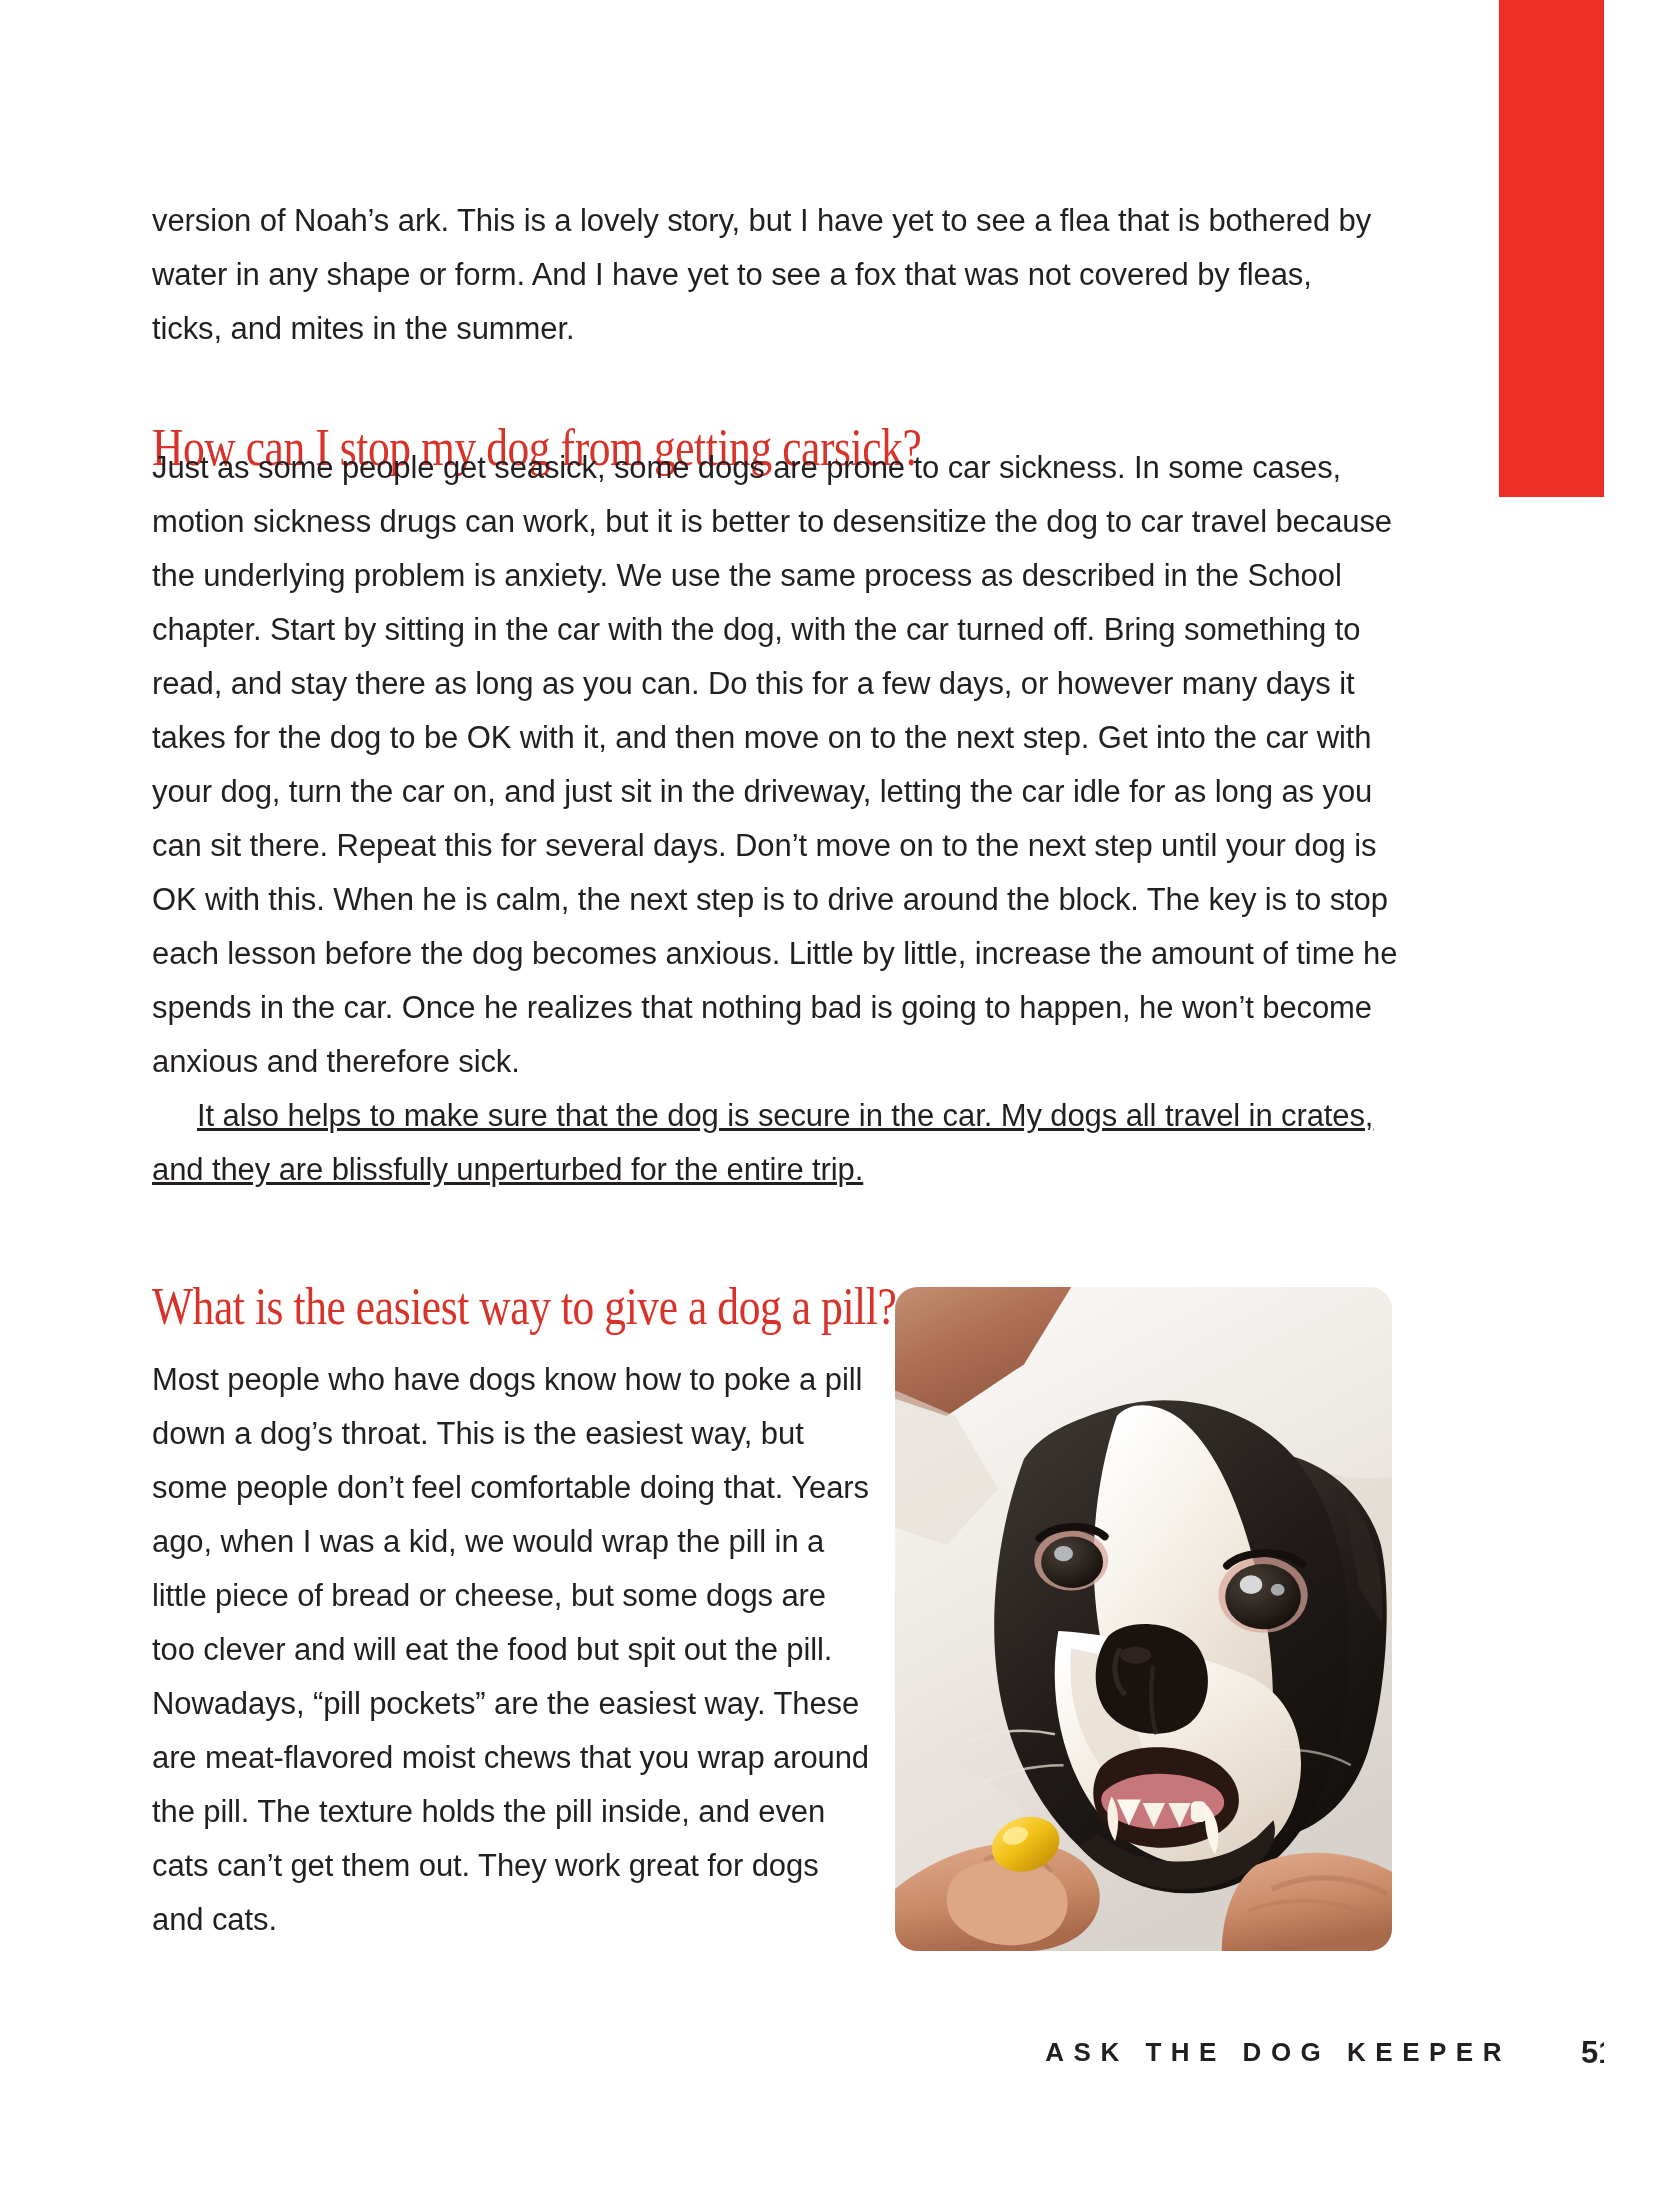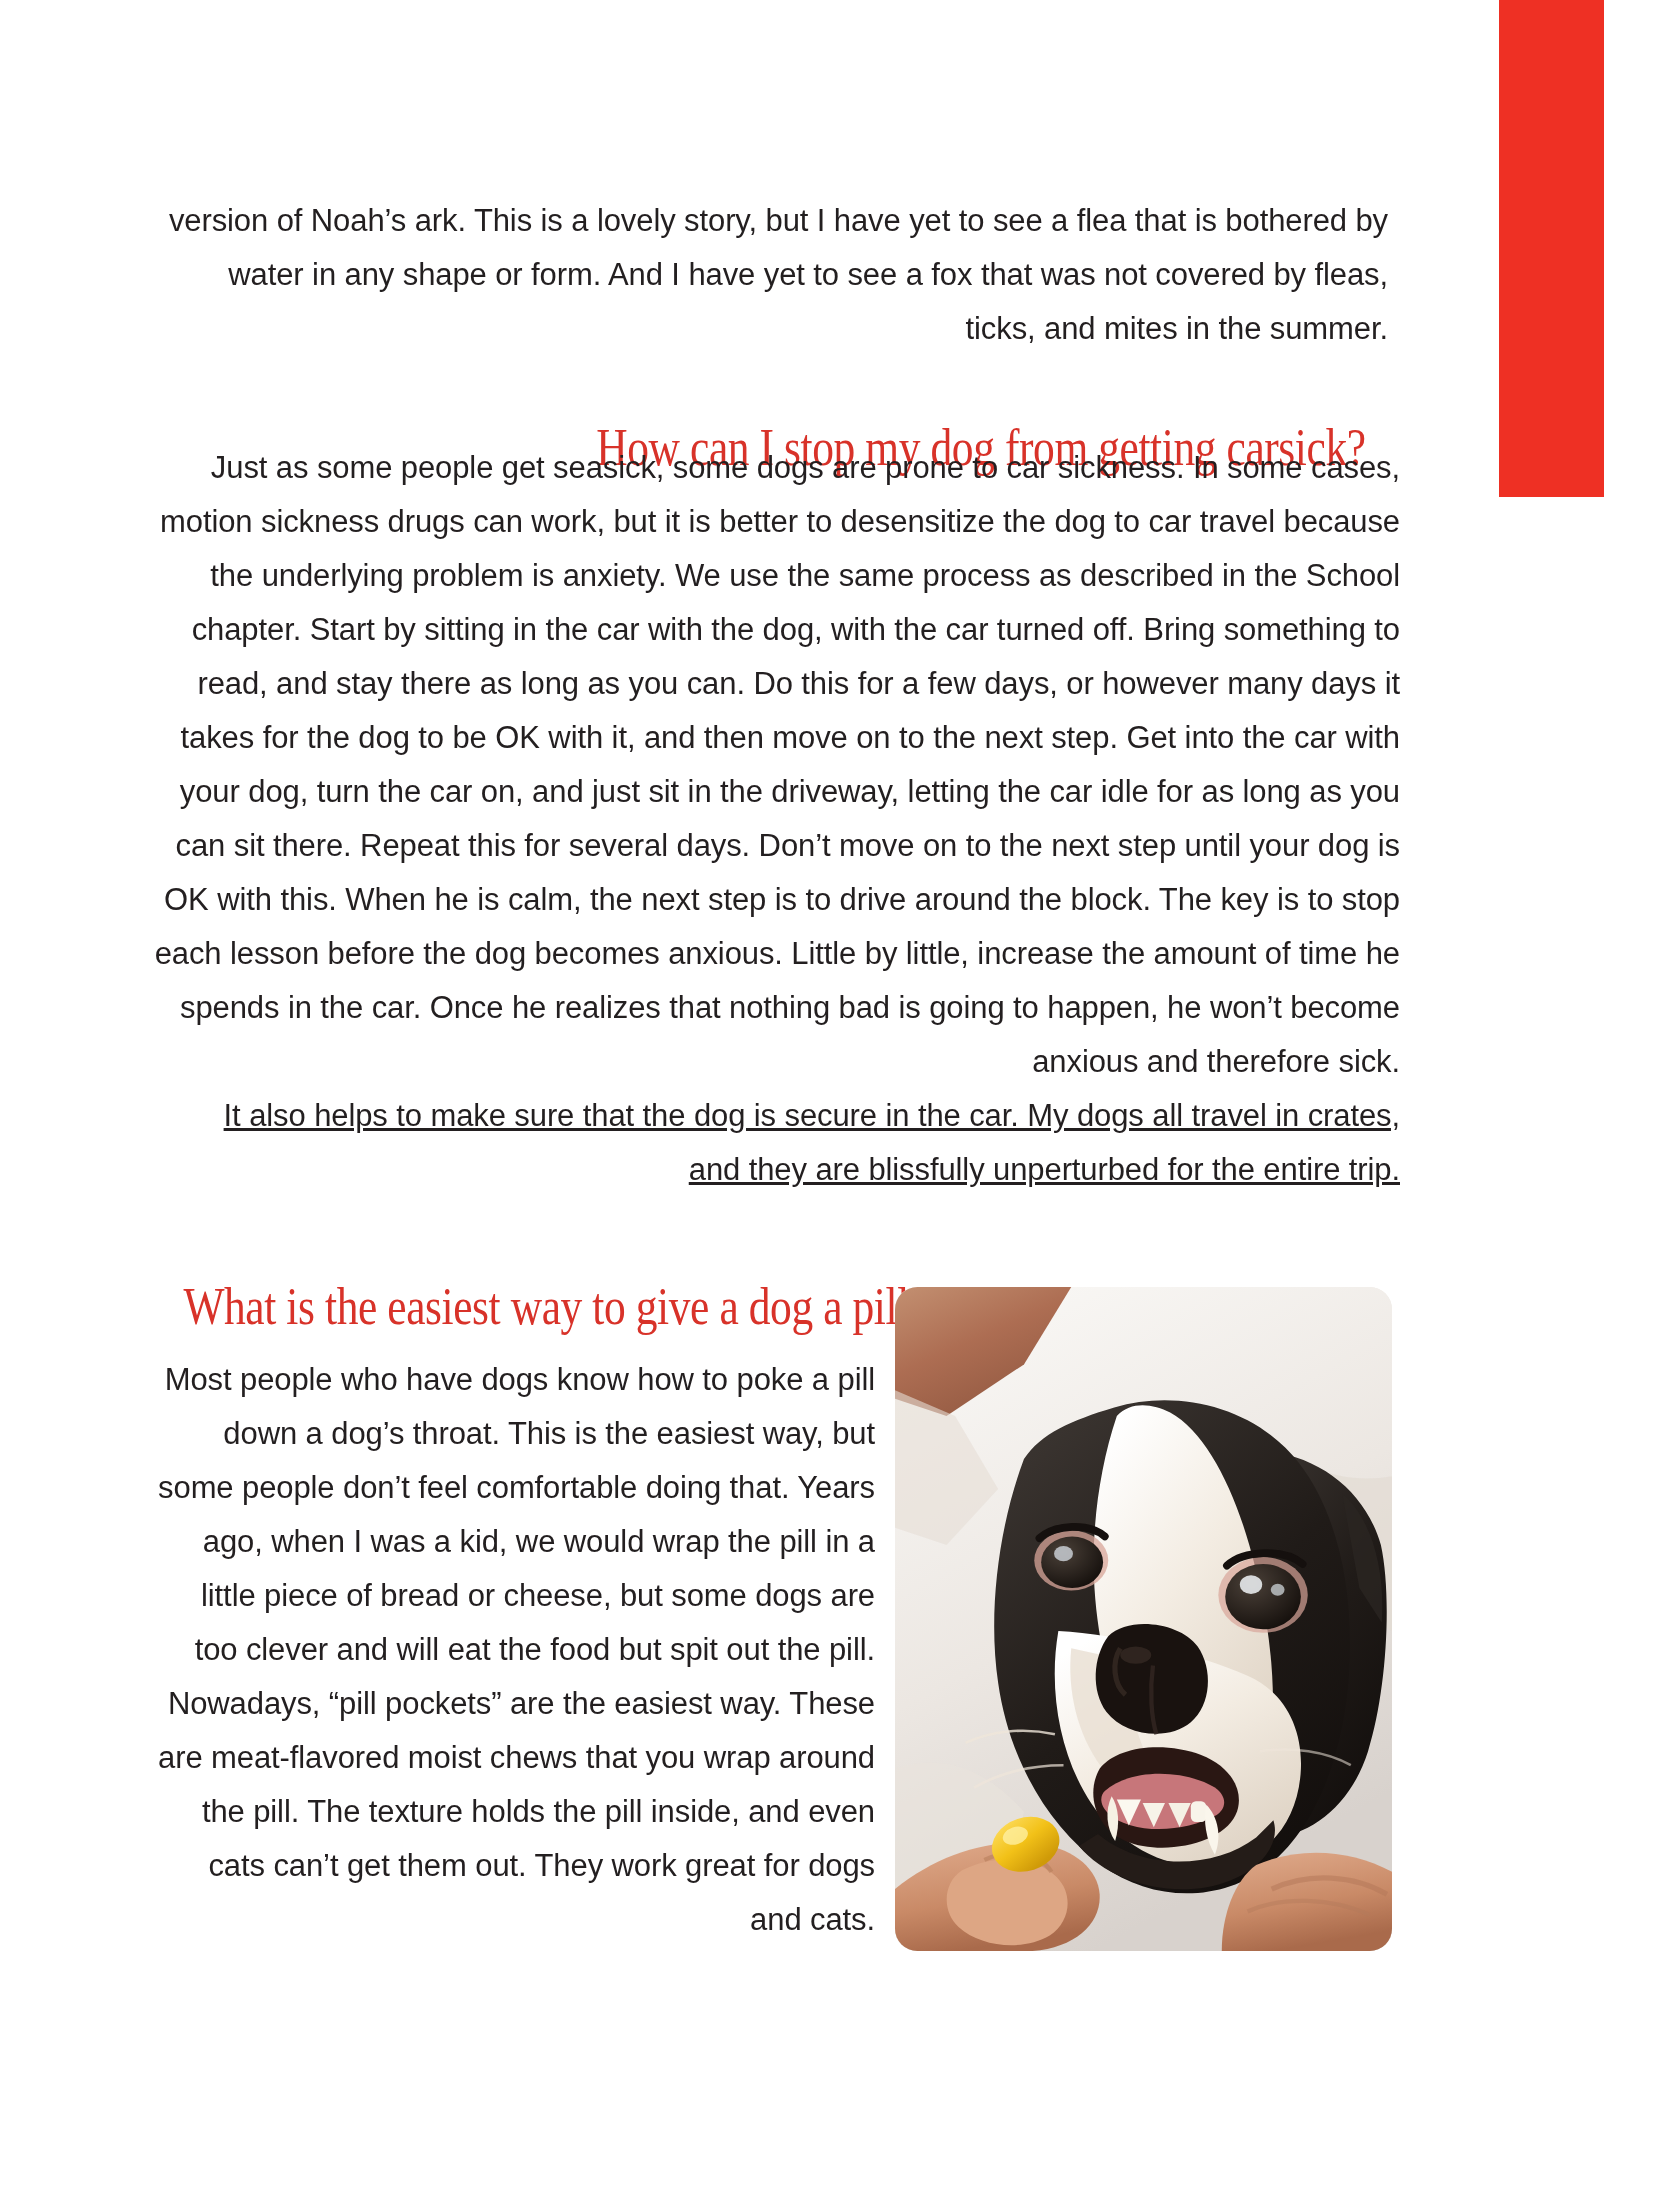--- a/index.html
+++ b/index.html
@@ -7,21 +7,20 @@
     padding: 0;
     background: #ffffff;
   }
   .page {
     position: relative;
     width: 1604px;
     height: 2190px;
     background: #ffffff;
     overflow: hidden;
     font-family: "Liberation Sans", sans-serif;
-    text-align: right;
   }
 
   
   .health-tab {
     position: absolute;
     top: 0;
     left: 1499px;
     width: 176px;
     height: 497px;
     background: #ee3024;
@@ -262,15 +261,19 @@
       <path d="M420 672 C470 650 530 654 578 680 L578 772 L380 772 C380 730 395 690 420 672 Z" fill="url(#handG)"></path>
       <path d="M438 700 C482 680 534 684 572 706" stroke="#b4795a" stroke-width="6" fill="none" opacity="0.55"></path>
       <path d="M410 726 C450 708 508 710 552 730" stroke="#b4795a" stroke-width="5" fill="none" opacity="0.45"></path>
 
       <path d="M186 520 C150 512 112 516 82 530" stroke="#efe6da" stroke-width="3" fill="none" opacity="0.8"></path>
       <path d="M196 556 C156 556 120 566 92 582" stroke="#efe6da" stroke-width="3" fill="none" opacity="0.7"></path>
       <path d="M424 540 C462 534 502 540 530 556" stroke="#efe6da" stroke-width="3" fill="none" opacity="0.55"></path>
     </svg>
   </figure>
 
+  <div class="footer">
+    <div class="footer-title">ASK THE DOG KEEPER</div>
+    <div class="footer-page">51</div>
+  </div>
 
 </div>
 
 
 </body></html>

